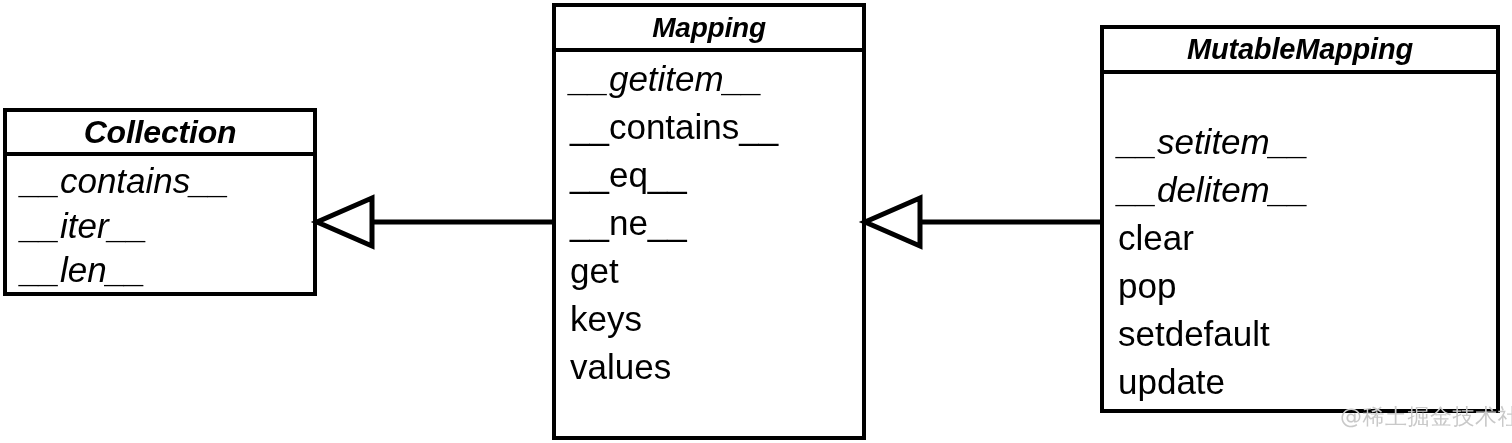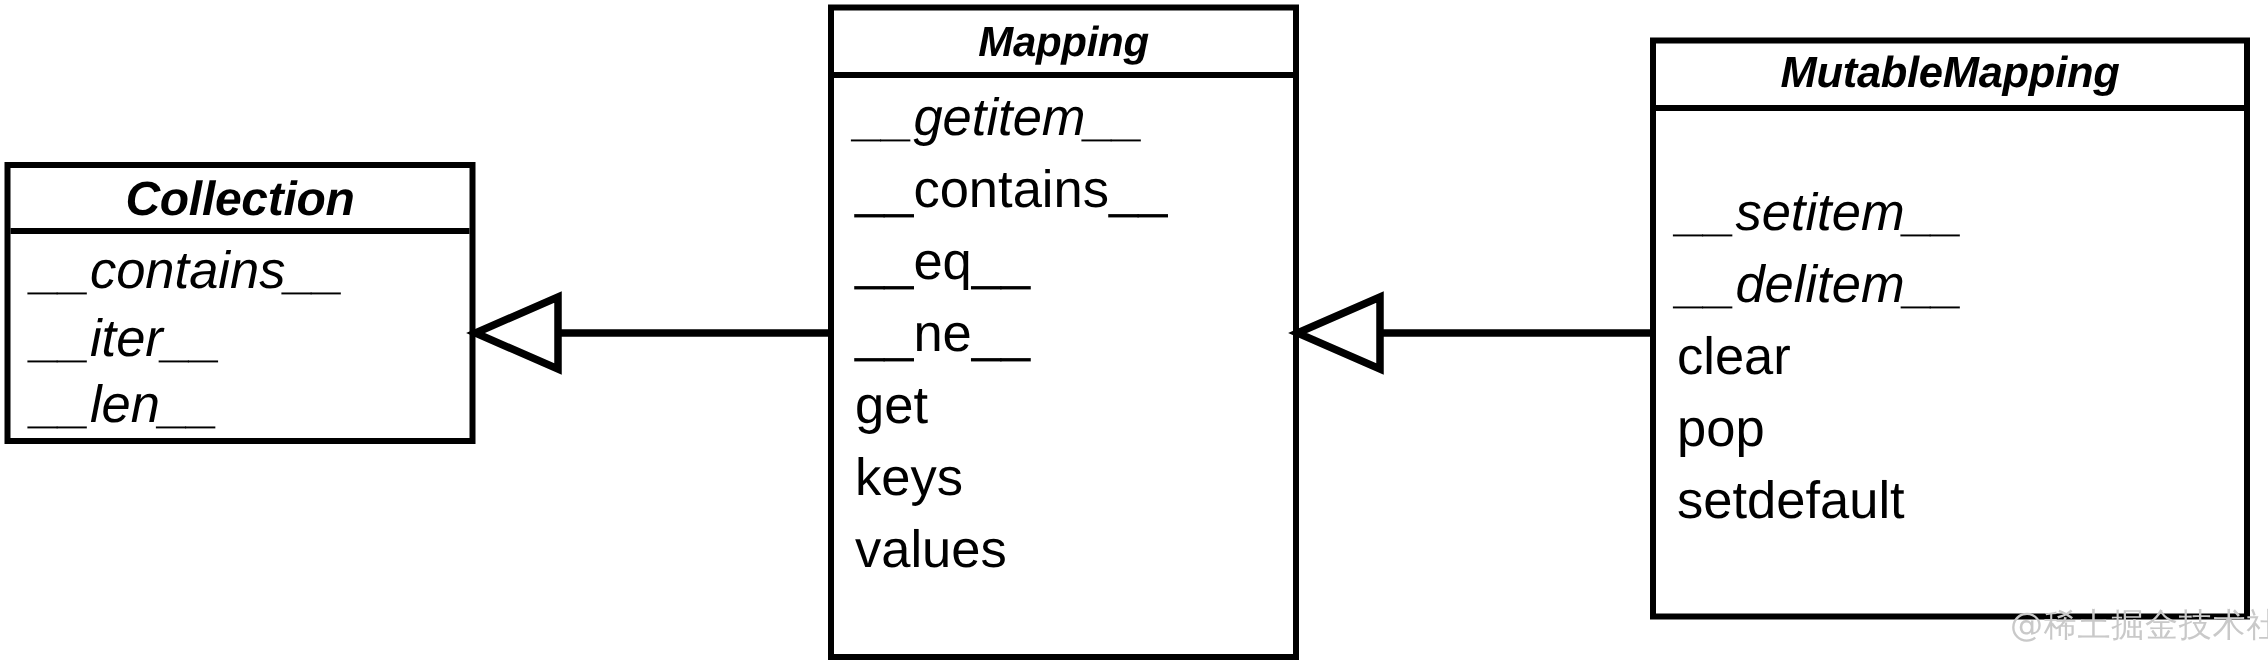--- a/index.html
+++ b/index.html
@@ -180,20 +180,21 @@
   </div>
 
   <div class="uml-class" id="box-mutablemapping">
     <div class="uml-title">MutableMapping</div>
     <div class="uml-members">
       <div class="uml-member abstract">__setitem__</div>
       <div class="uml-member abstract">__delitem__</div>
       <div class="uml-member">clear</div>
       <div class="uml-member">pop</div>
       <div class="uml-member">setdefault</div>
+      <div class="uml-member">update</div>
     </div>
   </div>
 
   <svg class="generalization" id="arrow-mapping-to-collection" viewBox="0 0 242 52" width="242" height="52">
     <line x1="58" y1="26" x2="242" y2="26" stroke="#000000" stroke-width="5"></line>
     <polygon points="3,26 58,2 58,50" fill="#ffffff" stroke="#000000" stroke-width="5" stroke-linejoin="miter"></polygon>
   </svg>
 
   <svg class="generalization" id="arrow-mutable-to-mapping" viewBox="0 0 242 52" width="242" height="52">
     <line x1="58" y1="26" x2="242" y2="26" stroke="#000000" stroke-width="5"></line>

